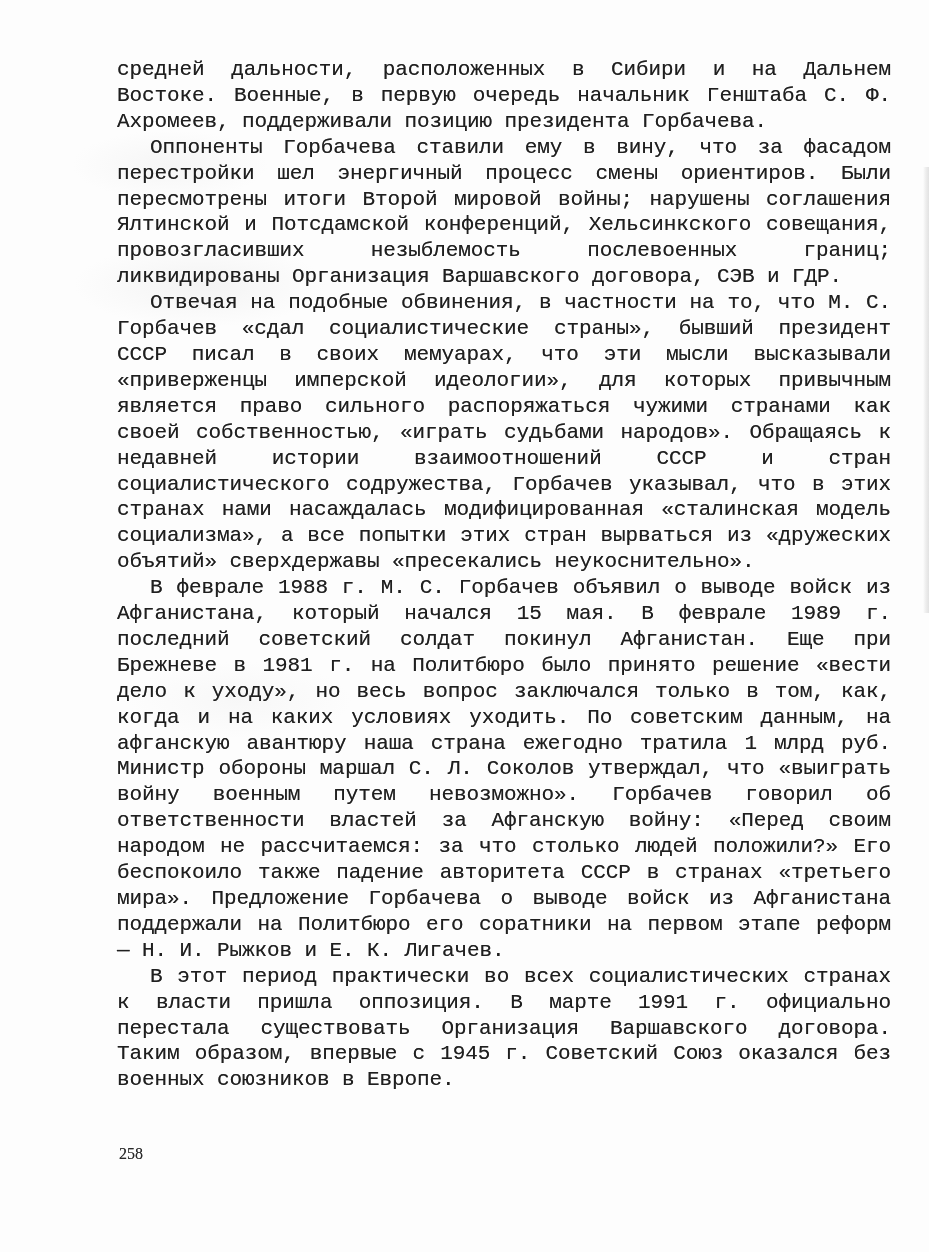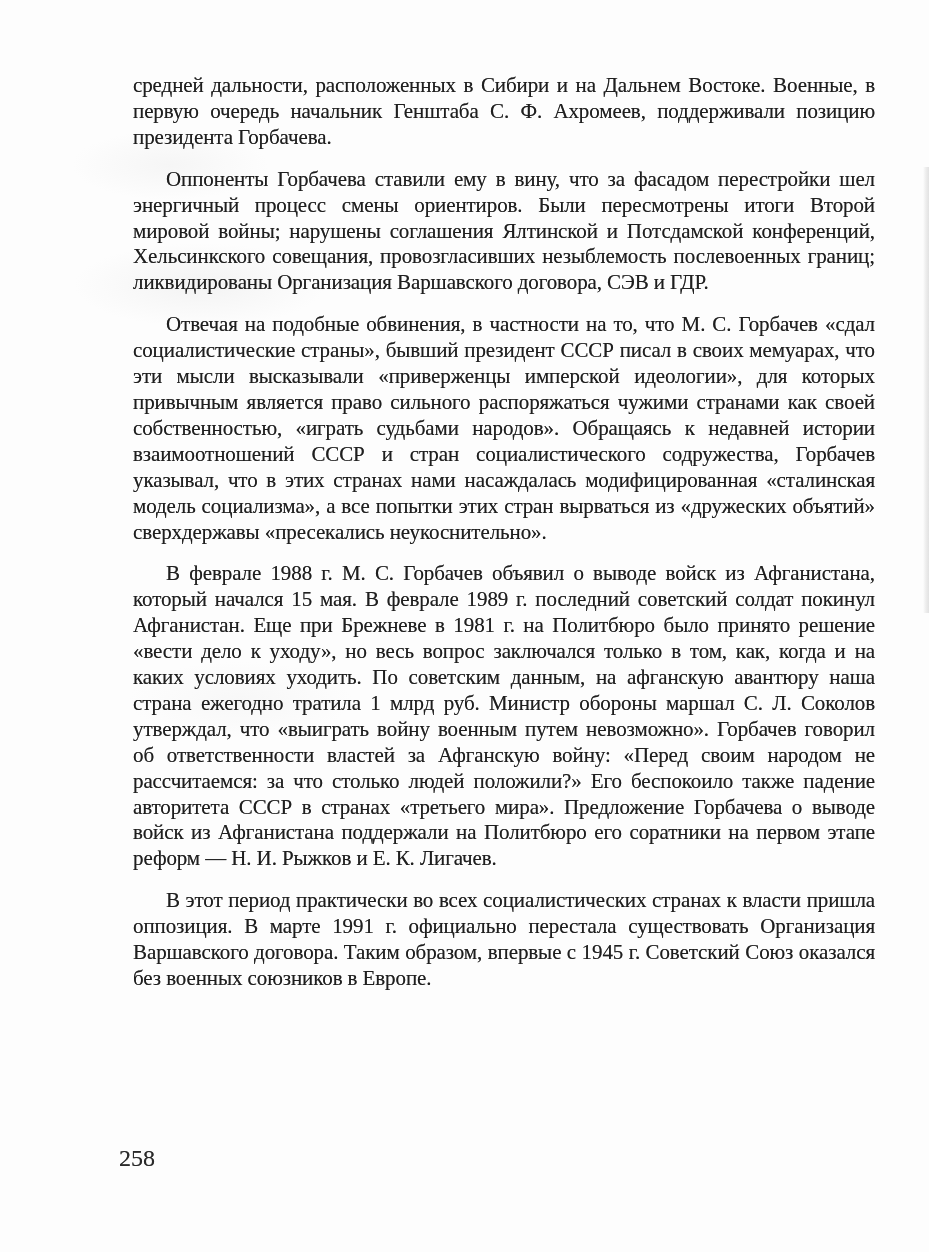--- a/index.html
+++ b/index.html
@@ -29,31 +29,32 @@
     top: 57px;
     width: 774px;
     font-size: 21px;
     line-height: 25.9px;
     color: #1f1f1f;
     text-align: justify;
     text-shadow: 0 0 0.6px rgba(40,40,40,0.65);
     letter-spacing: -0.1px;
   }
   .text-block p {
-    margin: 16px;
+    margin: 0;
     padding: 0;
+    font-family: Liberation Mono, monospace;
   }
   .text-block p.indent {
     text-indent: 33px;
   }
   .page-number {
     position: absolute;
     left: 119px;
     top: 1145px;
-    font-size: 24px;
+    font-size: 16px;
     color: #2a2a2a;
     text-shadow: 0 0 0.6px rgba(40,40,40,0.6);
   }
   .edge-shadow {
     position: absolute;
     right: 0;
     top: 167px;
     width: 6px;
     height: 446px;
     background: linear-gradient(to left, #e2e2e2 0%, rgba(226,226,226,0.55) 55%, rgba(226,226,226,0) 100%);

